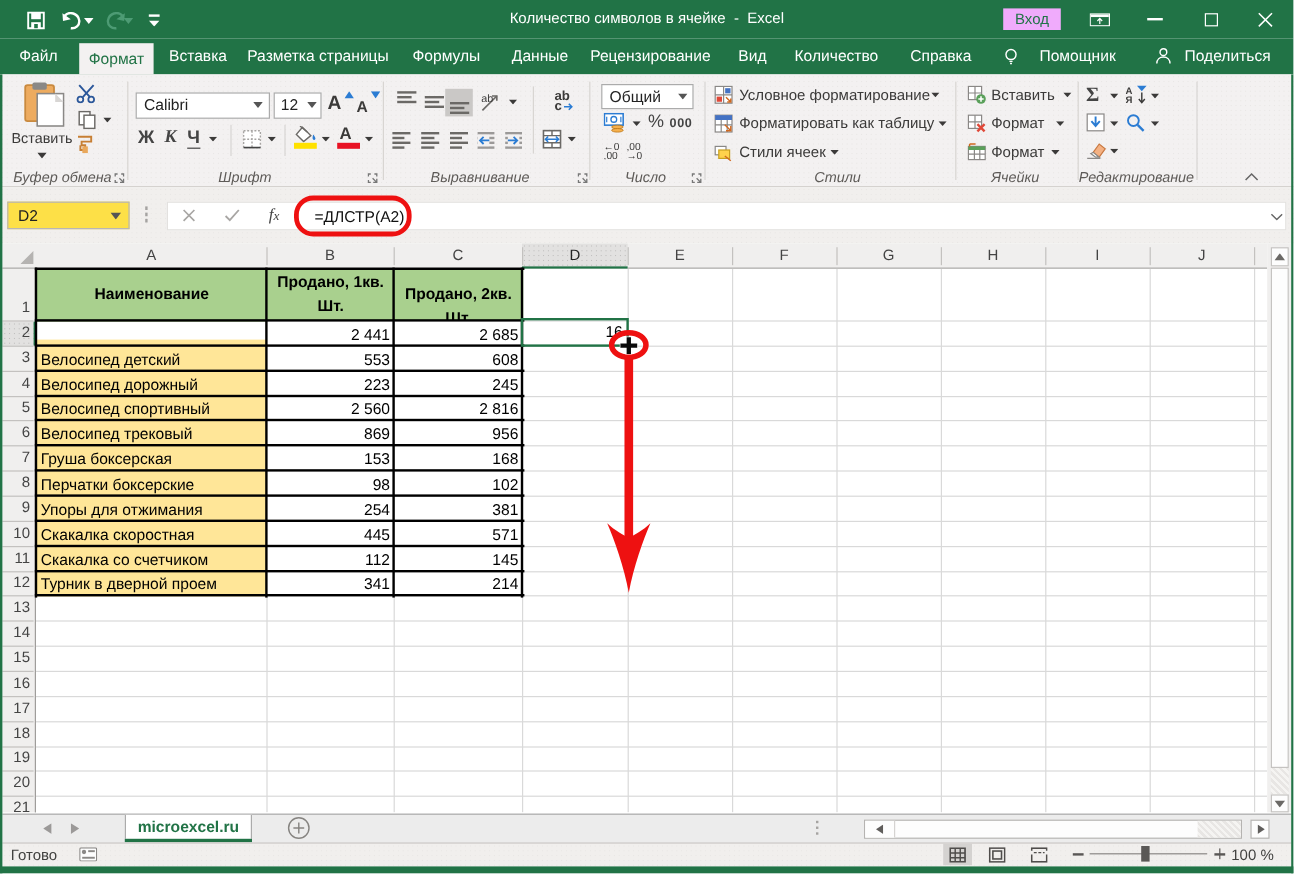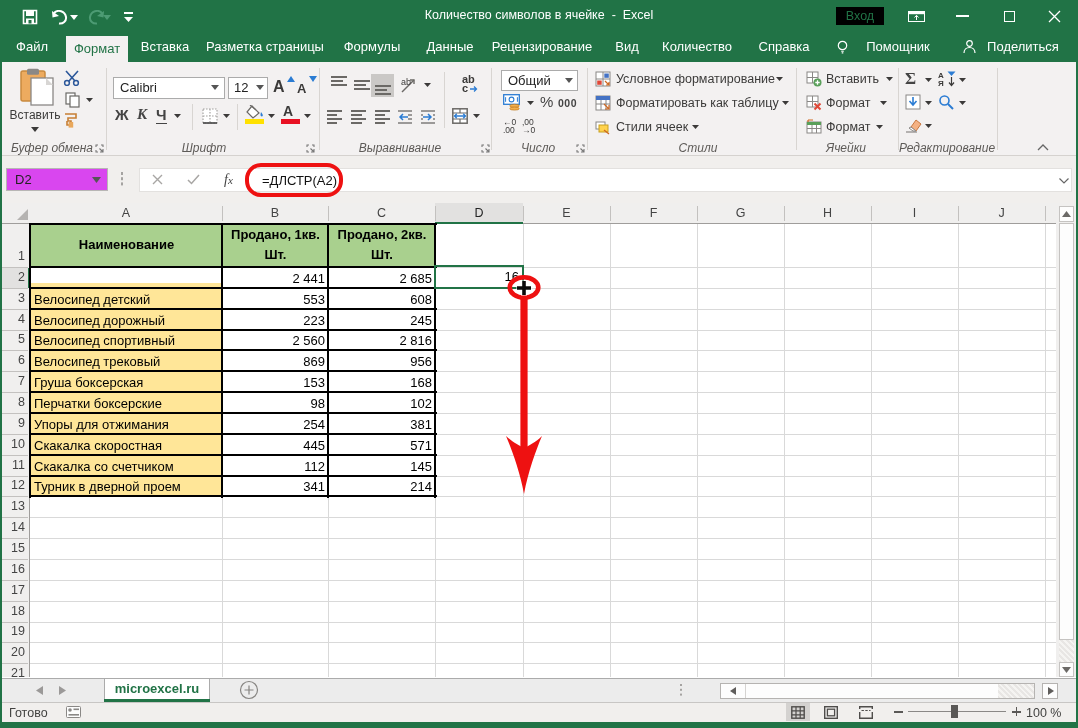--- a/index.html
+++ b/index.html
@@ -59,21 +59,21 @@
 <svg class="a" style="left:103px;top:15px" width="8" height="5" viewBox="0 0 8 5">
     <path d="M0 0 L8 0 L4 5 Z" fill="#4d9b74"></path>
   </svg>
 <div class="a" style="left:124px;top:12px;width:9px;height:2px;background:#fff"></div>
 <svg class="a" style="left:124px;top:17px" width="9" height="5" viewBox="0 0 9 5">
     <path d="M0 0 L9 0 L4.5 5 Z" fill="#fff"></path>
   </svg>
 
 <div class="a" style="left:0;top:0;width:1078px;height:32px;line-height:31px;text-align:center;color:#fff;font-size:12.5px">Количество символов в ячейке &nbsp;-&nbsp; Excel</div>
 
-<div class="a" style="left:836px;top:7px;width:48px;height:18px;background:#000000;color:#217346;font-size:12.5px;text-align:center;line-height:18px">Вход</div>
+<div class="a" style="left:836px;top:7px;width:48px;height:18px;background:#f0abfc;color:#217346;font-size:12.5px;text-align:center;line-height:18px">Вход</div>
 
 <svg class="a" style="left:908px;top:11px" width="17" height="11" viewBox="0 0 17 11">
   <rect x="0.5" y="0.5" width="16" height="10" fill="none" stroke="#fff"></rect>
   <rect x="1" y="1" width="15" height="2.2" fill="#fff"></rect>
   <path d="M8.5 9 L8.5 4.5 M6.5 6.5 L8.5 4.3 L10.5 6.5" stroke="#fff" fill="none"></path>
 </svg>
 <div class="a" style="left:956px;top:15px;width:13px;height:1.5px;background:#fff"></div>
 <div class="a" style="left:1004px;top:11px;width:11px;height:11px;border:1px solid #fff"></div>
 <svg class="a" style="left:1048px;top:10px" width="13" height="13" viewBox="0 0 13 13">
     <path d="M1 1 L12 12 M12 1 L1 12" stroke="#fff" stroke-width="1.3"></path>
@@ -362,21 +362,21 @@
 <path d="M6 9 L11 2 L16 6 L11 13 Z" fill="#f4b183" stroke="#c87840" stroke-width="1"></path>
 <path d="M6 9 L11 13 L8 13 L4 10 Z" fill="#fff" stroke="#8a8886" stroke-width="1"></path>
 <path d="M1 14 H12" stroke="#8a8886" stroke-width="1.2"></path>
 </svg>
 <svg class="a" style="left:925px;top:124px" width="7" height="4" viewBox="0 0 7 4">
     <path d="M0 0 H7 L3.5 4 Z" fill="#3b3a39"></path>
   </svg>
 
 
 <div class="a fbar"></div>
-<div class="a" style="left:6px;top:168px;width:102px;height:23px;background:#d946ef;border:1px solid #b8b6b4;font-size:13px;color:#222;line-height:21px;padding-left:8px">D2</div>
+<div class="a" style="left:6px;top:168px;width:102px;height:23px;background:#fde047;border:1px solid #b8b6b4;font-size:13px;color:#222;line-height:21px;padding-left:8px">D2</div>
 <svg class="a" style="left:92px;top:177px" width="9" height="6" viewBox="0 0 9 6">
     <path d="M0 0 L9 0 L4.5 6 Z" fill="#555"></path>
   </svg>
 <div class="a" style="left:121px;top:172px;width:2px;height:2.6px;background:#a5a3a1;box-shadow:0 5.2px #a5a3a1, 0 10.4px #a5a3a1"></div>
 <div class="a" style="left:139px;top:168px;width:933px;height:24px;background:#fff;border:1px solid #e3e1df"></div>
 <svg class="a" style="left:152px;top:174px" width="11" height="11" viewBox="0 0 11 11">
     <path d="M1 1 L10 10 M10 1 L1 10" stroke="#a8a6a4" stroke-width="1.4"></path>
   </svg>
 <svg class="a" style="left:187px;top:174px" width="13" height="11" viewBox="0 0 13 11">
     <path d="M1 6 L4.5 9.5 L12 1" stroke="#a8a6a4" stroke-width="1.5" fill="none"></path>
@@ -491,21 +491,21 @@
 <div class="hline" style="top:356px"></div>
 <div class="hline" style="top:377px"></div>
 <div class="hline" style="top:398px"></div>
 <div class="hline" style="top:418px"></div>
 <div class="hline" style="top:439px"></div>
 </div>
 
 
 <div class="cell" style="left:30px;top:224px;width:193px;height:44px;background:#a9d08e;font-weight:bold;text-align:center;line-height:41px">Наименование</div>
 <div class="cell" style="left:222px;top:224px;width:107px;height:44px;background:#a9d08e;font-weight:bold;text-align:center;line-height:20px;padding-top:1px">Продано, 1кв.<br>Шт.</div>
-<div class="cell" style="left:328px;top:224px;width:108px;height:44px;background:#a9d08e;font-weight:bold;text-align:center;line-height:20px;padding-top:1px">Продано, 2кв.<br>Шт.</div>
+<div class="cell" style="left:328px;top:224px;width:108px;height:44px;background:#a9d08e;font-weight:bold;text-align:center;line-height:20px;padding-top:11px">Продано, 2кв.<br>Шт.</div>
 <div class="cell cname" style="left:30px;top:283px;width:193px;height:22px;line-height:19px">Велосипед горный</div>
 <div class="cell cnum" style="left:222px;top:267px;width:107px;height:22px;line-height:19px">2 441</div>
 <div class="cell cnum" style="left:328px;top:267px;width:108px;height:22px;line-height:19px">2 685</div>
 <div class="cell cname" style="left:30px;top:288px;width:193px;height:22px;line-height:19px">Велосипед детский</div>
 <div class="cell cnum" style="left:222px;top:288px;width:107px;height:22px;line-height:19px">553</div>
 <div class="cell cnum" style="left:328px;top:288px;width:108px;height:22px;line-height:19px">608</div>
 <div class="cell cname" style="left:30px;top:309px;width:193px;height:22px;line-height:19px">Велосипед дорожный</div>
 <div class="cell cnum" style="left:222px;top:309px;width:107px;height:22px;line-height:19px">223</div>
 <div class="cell cnum" style="left:328px;top:309px;width:108px;height:22px;line-height:19px">245</div>
 <div class="cell cname" style="left:30px;top:330px;width:193px;height:21px;line-height:18px">Велосипед спортивный</div>

